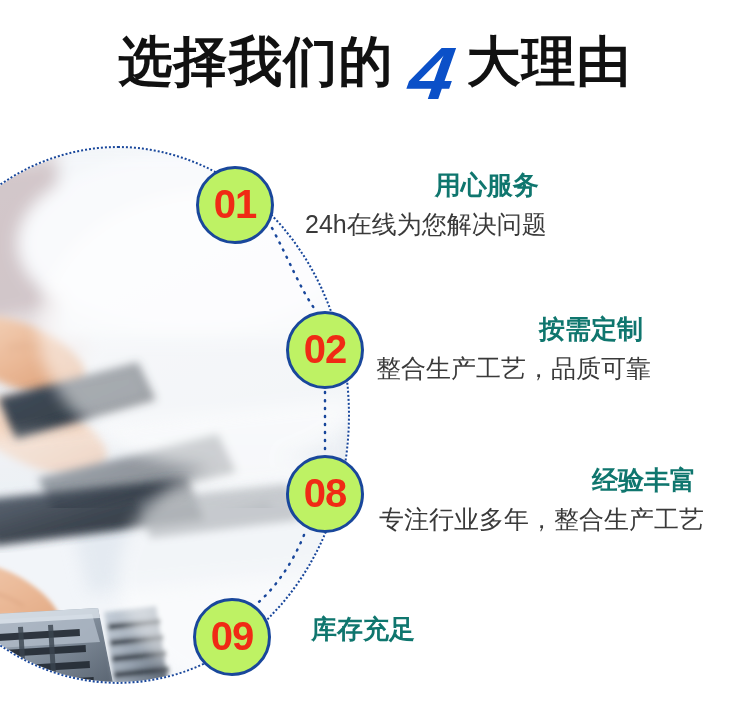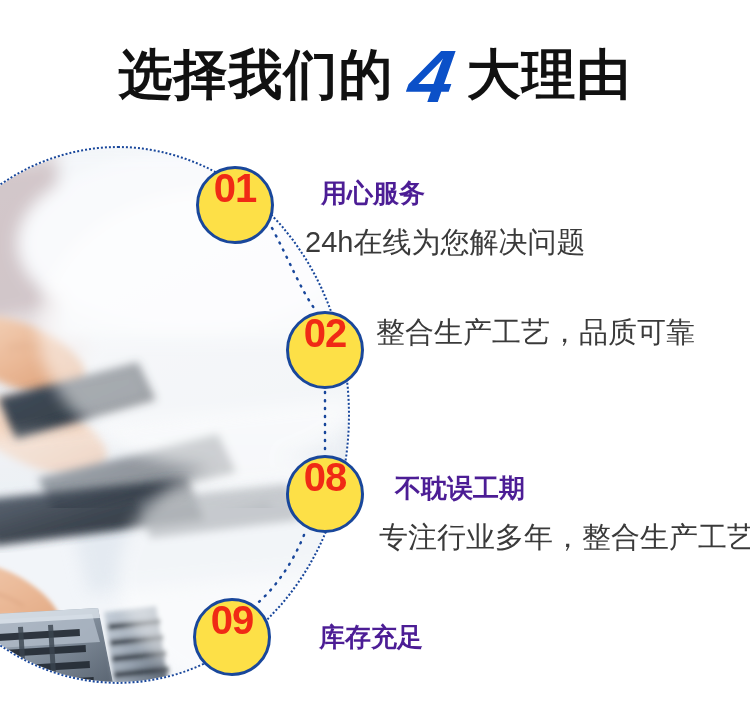--- a/index.html
+++ b/index.html
@@ -23,21 +23,20 @@
   }
 
   
   .title-row {
     position: absolute;
     left: 0;
     top: 34px;
     width: 750px;
     height: 80px;
     display: flex;
-    align-items: center;
     justify-content: center;
     white-space: nowrap;
   }
   .title-text {
     font-size: 54px;
     font-weight: 700;
     color: #111111;
     letter-spacing: 1px;
     line-height: 1;
   }
@@ -94,49 +93,50 @@
 
   
   .item {
     position: absolute;
   }
   .badge {
     position: absolute;
     width: 78px;
     height: 78px;
     border-radius: 50%;
-    background: #fde047;
+    background: #bef264;
     border: 3px solid #19479b;
     box-sizing: border-box;
     display: flex;
-    align-items: flex-start;
+    align-items: center;
     justify-content: center;
   }
   .badge-num {
     font-size: 40px;
     font-weight: 700;
     color: #F02A15;
     line-height: 1;
     letter-spacing: -1px;
     position: relative;
     top: -1px;
   }
   .item-text {
     position: absolute;
   }
   .item-heading {
     font-size: 26px;
     font-weight: 700;
-    color: #4c1d95;
+    color: #0f766e;
     line-height: 1.15;
     white-space: nowrap;
-    margin: 16px;
+    margin: 8px;
+    text-align: right;
   }
   .item-body {
-    font-size: 29px;
+    font-size: 25px;
     font-weight: 400;
     color: #3a3a3a;
     line-height: 1.2;
     white-space: nowrap;
     margin: 8px 0 0 0;
   }
 
   
   .item-01 .badge { left: 196px; top: 166px; }
   .item-01 .item-text { left: 305px; top: 163px; }
@@ -317,30 +317,31 @@
       <p class="item-heading">用心服务</p>
       <p class="item-body">24h在线为您解决问题</p>
     </div>
   </div>
 
   <div class="item item-02">
     <div class="badge">
       <span class="badge-num">02</span>
     </div>
     <div class="item-text">
+      <p class="item-heading">按需定制</p>
       <p class="item-body">整合生产工艺，品质可靠</p>
     </div>
   </div>
 
   <div class="item item-03">
     <div class="badge">
       <span class="badge-num">08</span>
     </div>
     <div class="item-text">
-      <p class="item-heading">不耽误工期</p>
+      <p class="item-heading">经验丰富</p>
       <p class="item-body">专注行业多年，整合生产工艺</p>
     </div>
   </div>
 
   <div class="item item-04">
     <div class="badge">
       <span class="badge-num">09</span>
     </div>
     <div class="item-text">
       <p class="item-heading">库存充足</p>

